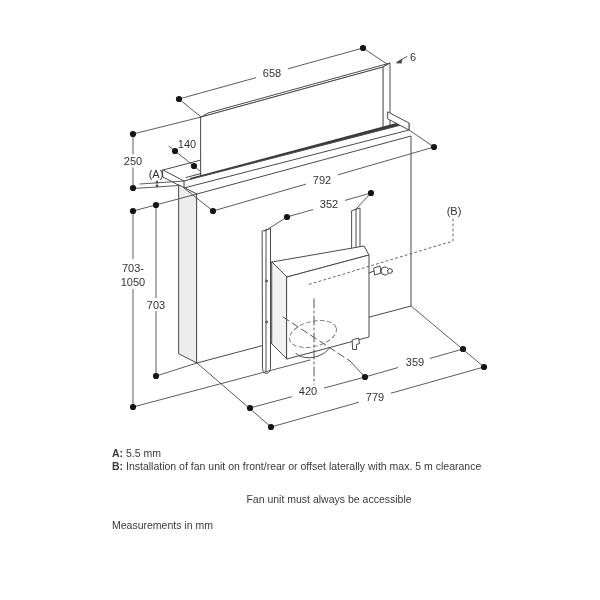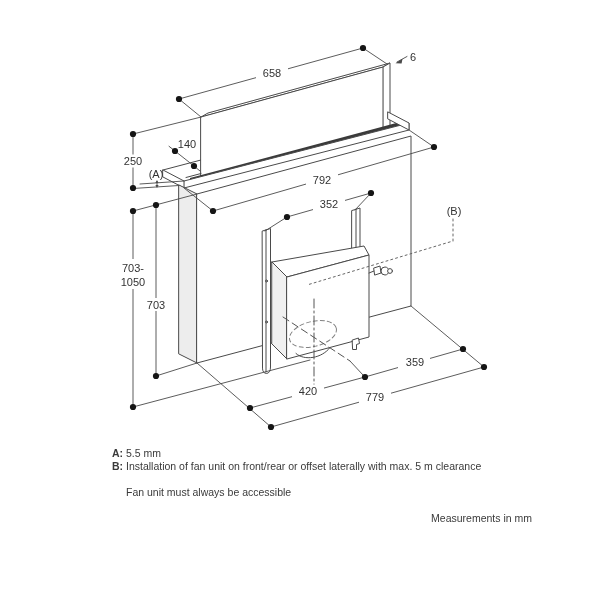--- a/index.html
+++ b/index.html
@@ -5,22 +5,22 @@
   html,body{margin:0;padding:0;background:#ffffff;}
   .stage{position:relative;width:600px;height:600px;background:#ffffff;overflow:hidden;
          font-family:"Liberation Sans",sans-serif;}
   .stage svg{position:absolute;left:0;top:0;}
   .dim-label{font-family:"Liberation Sans",sans-serif;font-size:11px;fill:#333333;}
   .notes{position:absolute;left:112px;top:447px;width:420px;
          font-family:"Liberation Sans",sans-serif;font-size:10.5px;line-height:13px;color:#3a3a3a;}
   .note-row{display:flex;}
   .note-tag{width:14px;font-weight:700;flex:none;}
   .note-body{flex:1;}
-  .fan-note{margin:13px 0 0 14px;}
-  .units-note{margin-top:13px;text-align:right;}
+  .fan-note{margin:20px 0 0 14px;text-align:center;}
+  .units-note{margin-top:13px;}
 </style>
 </head>
 <body>
 
 <div class="stage">
   <svg width="600" height="600" viewBox="0 0 600 600">
 
     <g stroke="#4a4a4a" stroke-width="1" fill="none" stroke-linejoin="round" stroke-linecap="round">
 
       <path d="M163,170 L201,160"></path>

